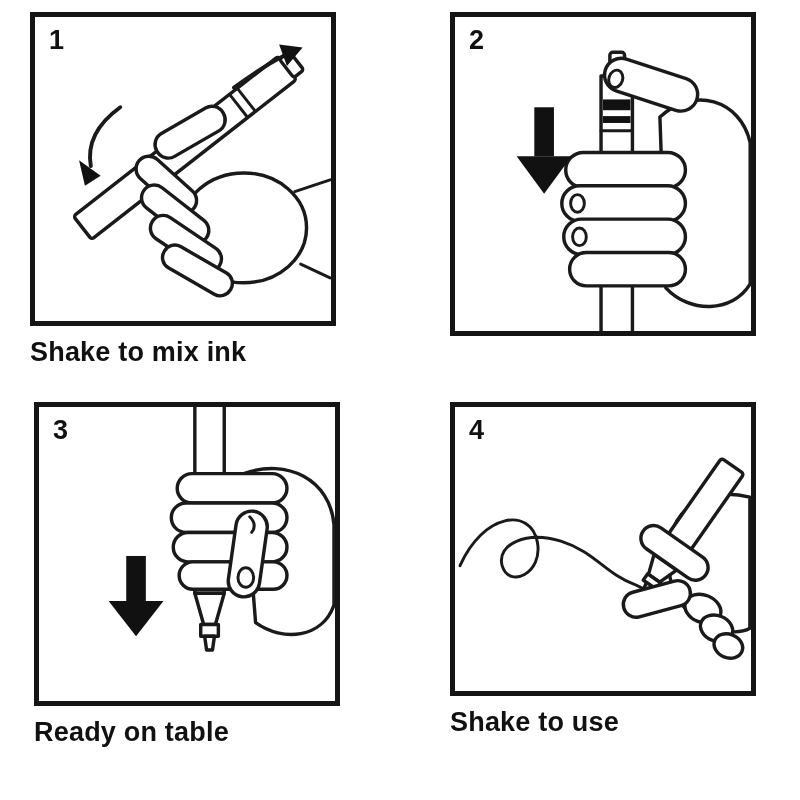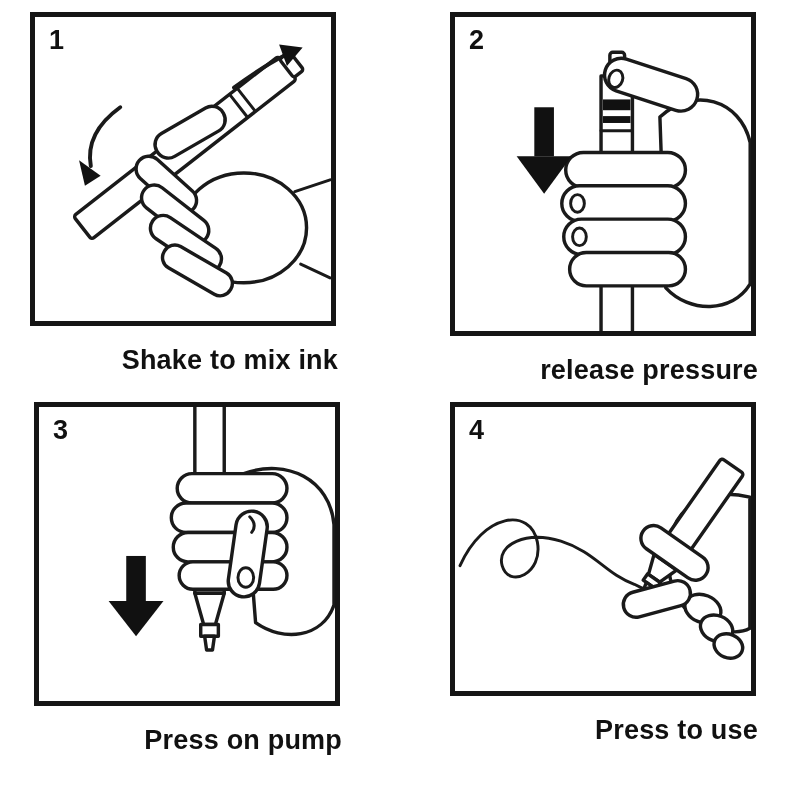--- a/index.html
+++ b/index.html
@@ -9,22 +9,22 @@
   }
   .cell{position:absolute;}
   .panel{
     position:relative;border:5px solid #151515;background:#fff;box-sizing:border-box;
   }
   .panel svg{display:block;width:100%;height:100%;}
   .panel-number{
     position:absolute;top:8px;left:14px;font-size:27px;font-weight:bold;color:#111;
   }
   .caption{
-    text-align:right;font-weight:bold;font-size:27px;line-height:1.22;
-    margin-top:18px;color:#111;letter-spacing:0.2px;
+    text-align:left;font-weight:bold;font-size:27px;line-height:1.22;
+    margin-top:10px;color:#111;letter-spacing:0.2px;
   }
   
   #cell1{left:30px;top:12px;width:308px;}
   #cell1 .panel{width:306px;height:314px;}
   #cell2{left:450px;top:12px;width:308px;}
   #cell2 .panel{width:306px;height:324px;}
   #cell3{left:34px;top:402px;width:308px;}
   #cell3 .panel{width:306px;height:304px;}
   #cell4{left:450px;top:402px;width:308px;}
   #cell4 .panel{width:306px;height:294px;}
@@ -99,21 +99,20 @@
         </g>
 
         <g>
           <rect class="blk" x="80" y="92" width="20" height="50"></rect>
           <polygon class="blk" points="62,142 118,142 90,180"></polygon>
         </g>
       </svg>
       <div class="panel-number">2</div>
     </div>
     <div class="caption">
-      <div>release pressure</div>
     </div>
   </div>
 
   <div class="cell" id="cell3">
     <div class="panel">
       <svg viewBox="0 0 300 300">
 
         <g>
           <rect class="ln" x="158" y="-6" width="30" height="196"></rect>
           <polygon class="ln" points="158,190 188,190 179,222 167,222"></polygon>
@@ -133,21 +132,21 @@
         </g>
 
         <g>
           <rect class="blk" x="88" y="152" width="20" height="46"></rect>
           <polygon class="blk" points="70,198 126,198 98,234"></polygon>
         </g>
       </svg>
       <div class="panel-number">3</div>
     </div>
     <div class="caption">
-      <div>Press on pump</div>
+      <div>Ready on table</div>
     </div>
   </div>
 
   <div class="cell" id="cell4">
     <div class="panel">
       <svg viewBox="0 0 300 290">
 
         <path class="lnthin" d="M 4 162 C 28 108 76 102 83 138 C 89 170 54 186 47 162 C 41 140 72 126 107 137 C 142 148 152 170 182 181 L 190 185"></path>
 
         <g>
@@ -165,18 +164,18 @@
         </g>
 
         <g>
           <rect class="ln" x="184" y="136" width="78" height="26" rx="13" transform="rotate(35 223 149)"></rect>
           <rect class="ln" x="170" y="183" width="70" height="26" rx="13" transform="rotate(-15 205 196)"></rect>
         </g>
       </svg>
       <div class="panel-number">4</div>
     </div>
     <div class="caption">
-      <div>Press to use</div>
+      <div>Shake to use</div>
       <div></div>
     </div>
   </div>
 
 </div>
 
 </body></html>

